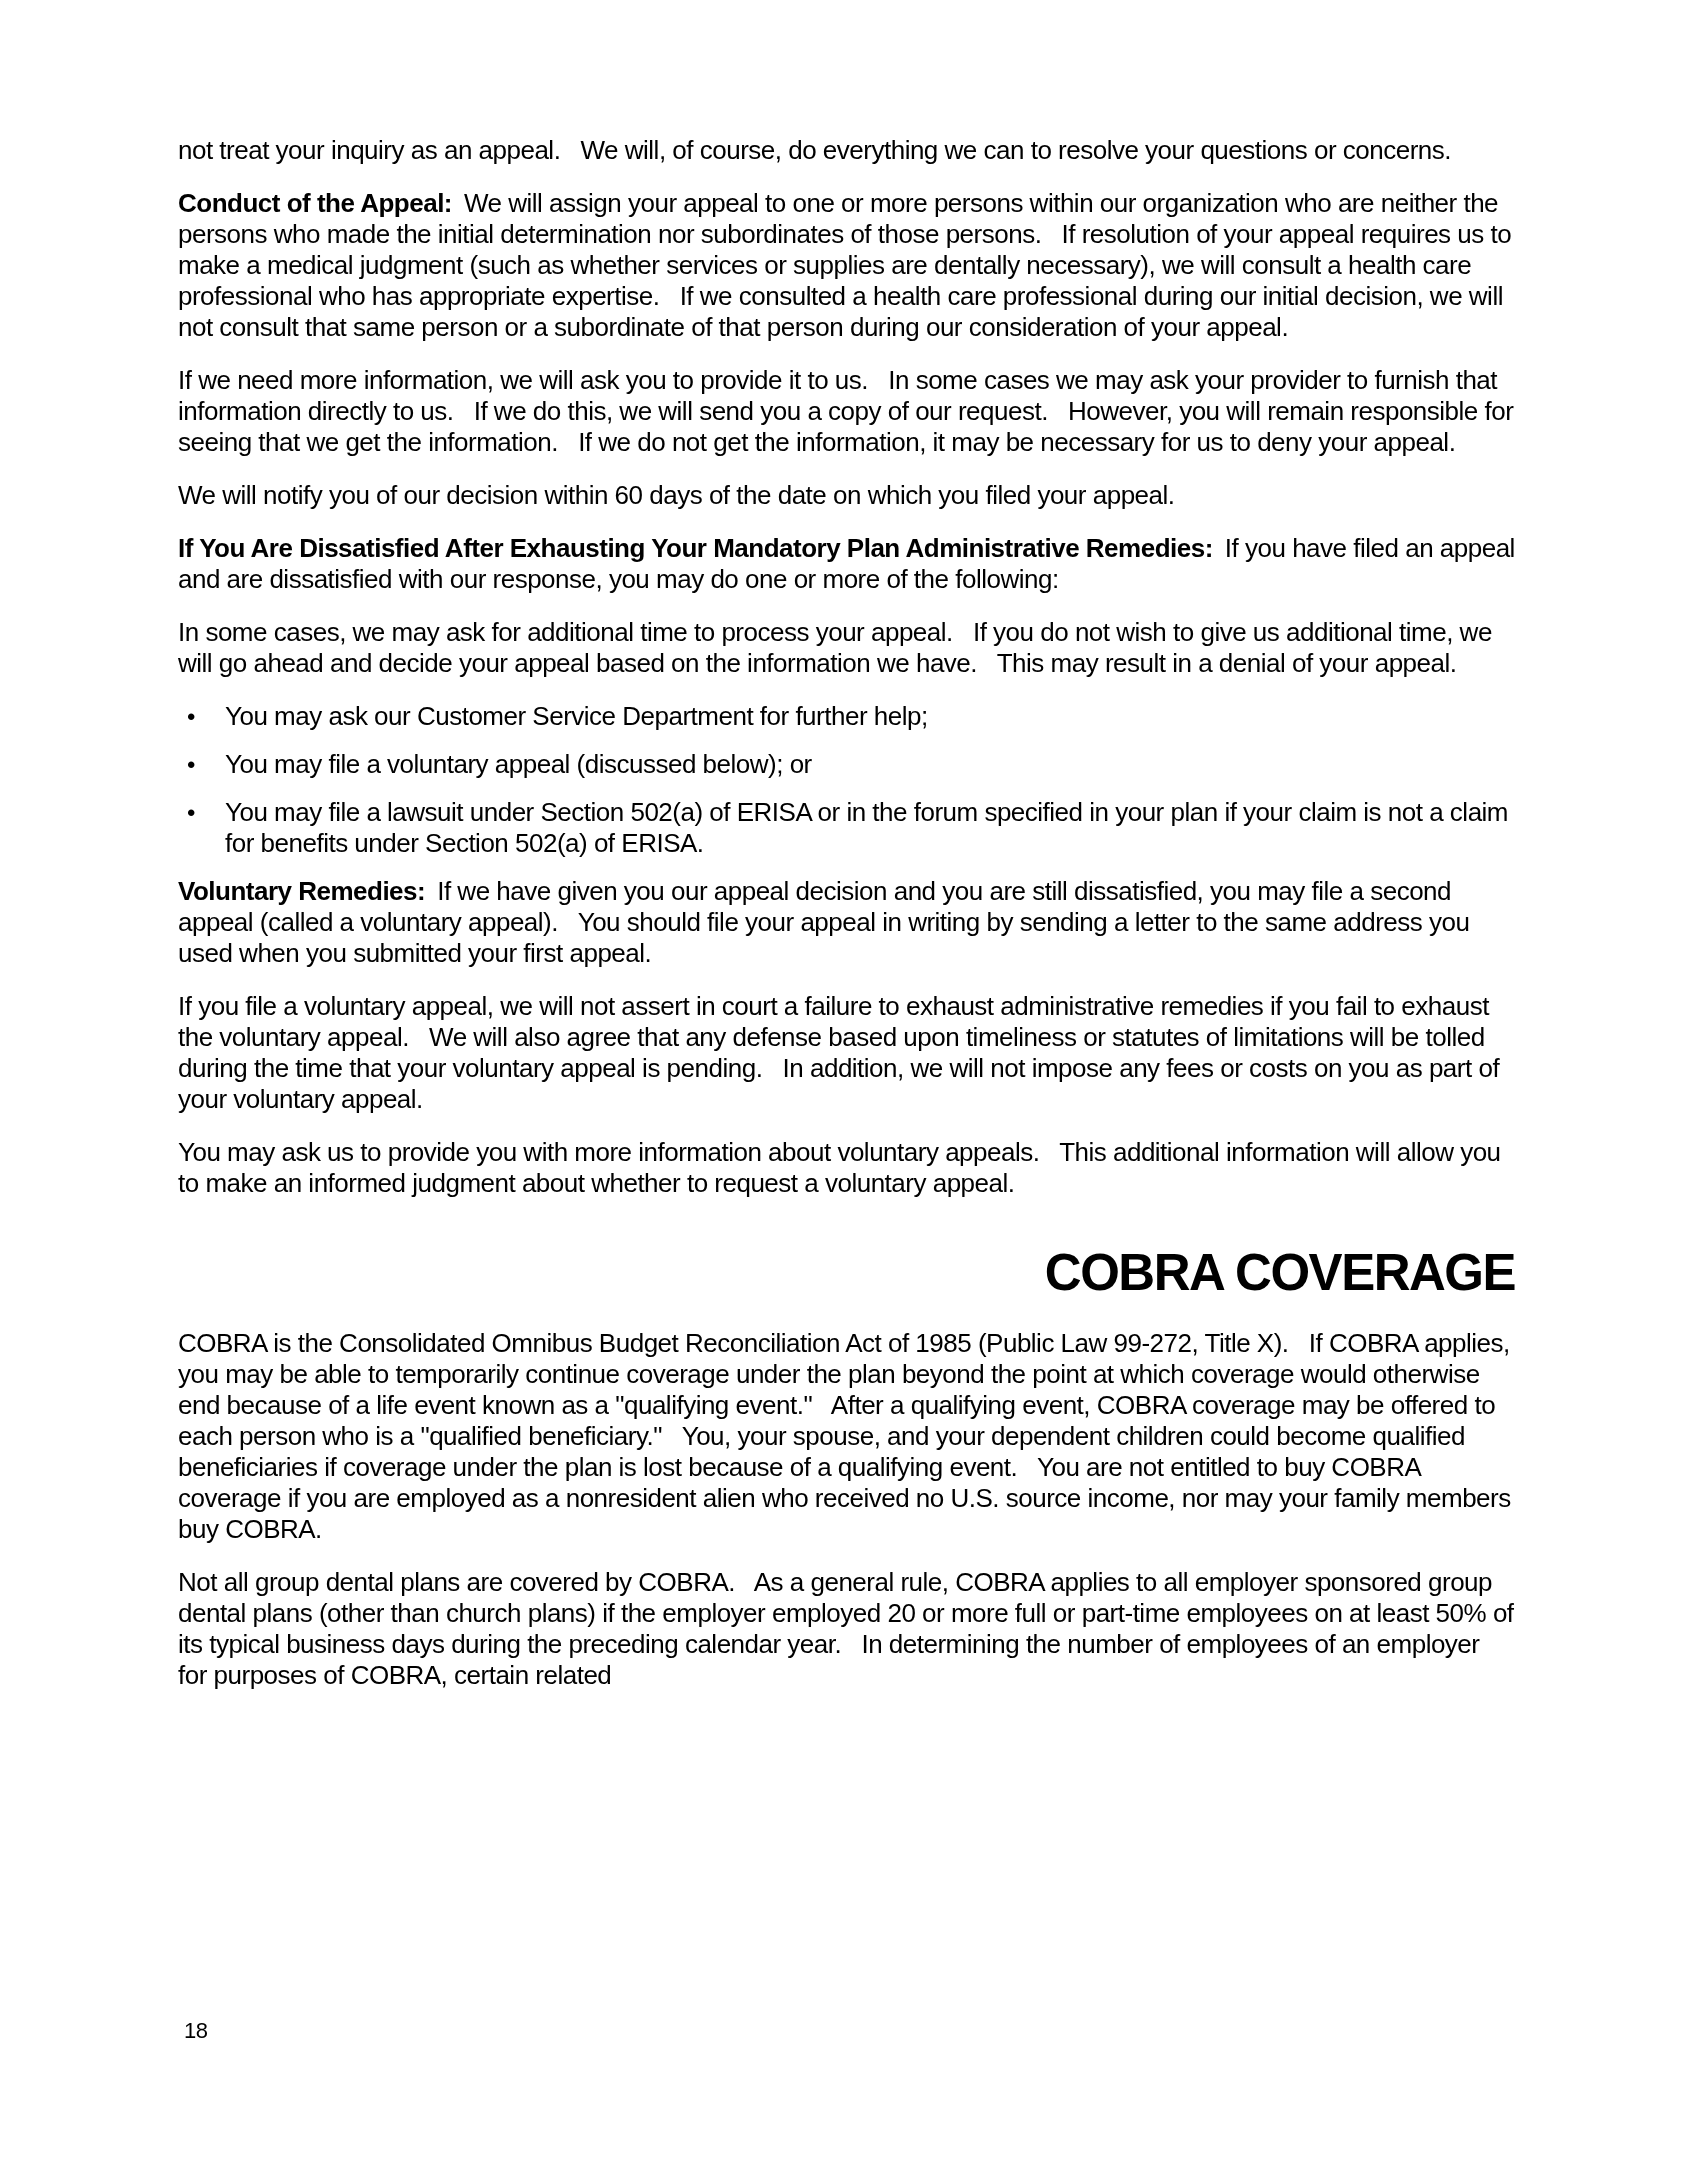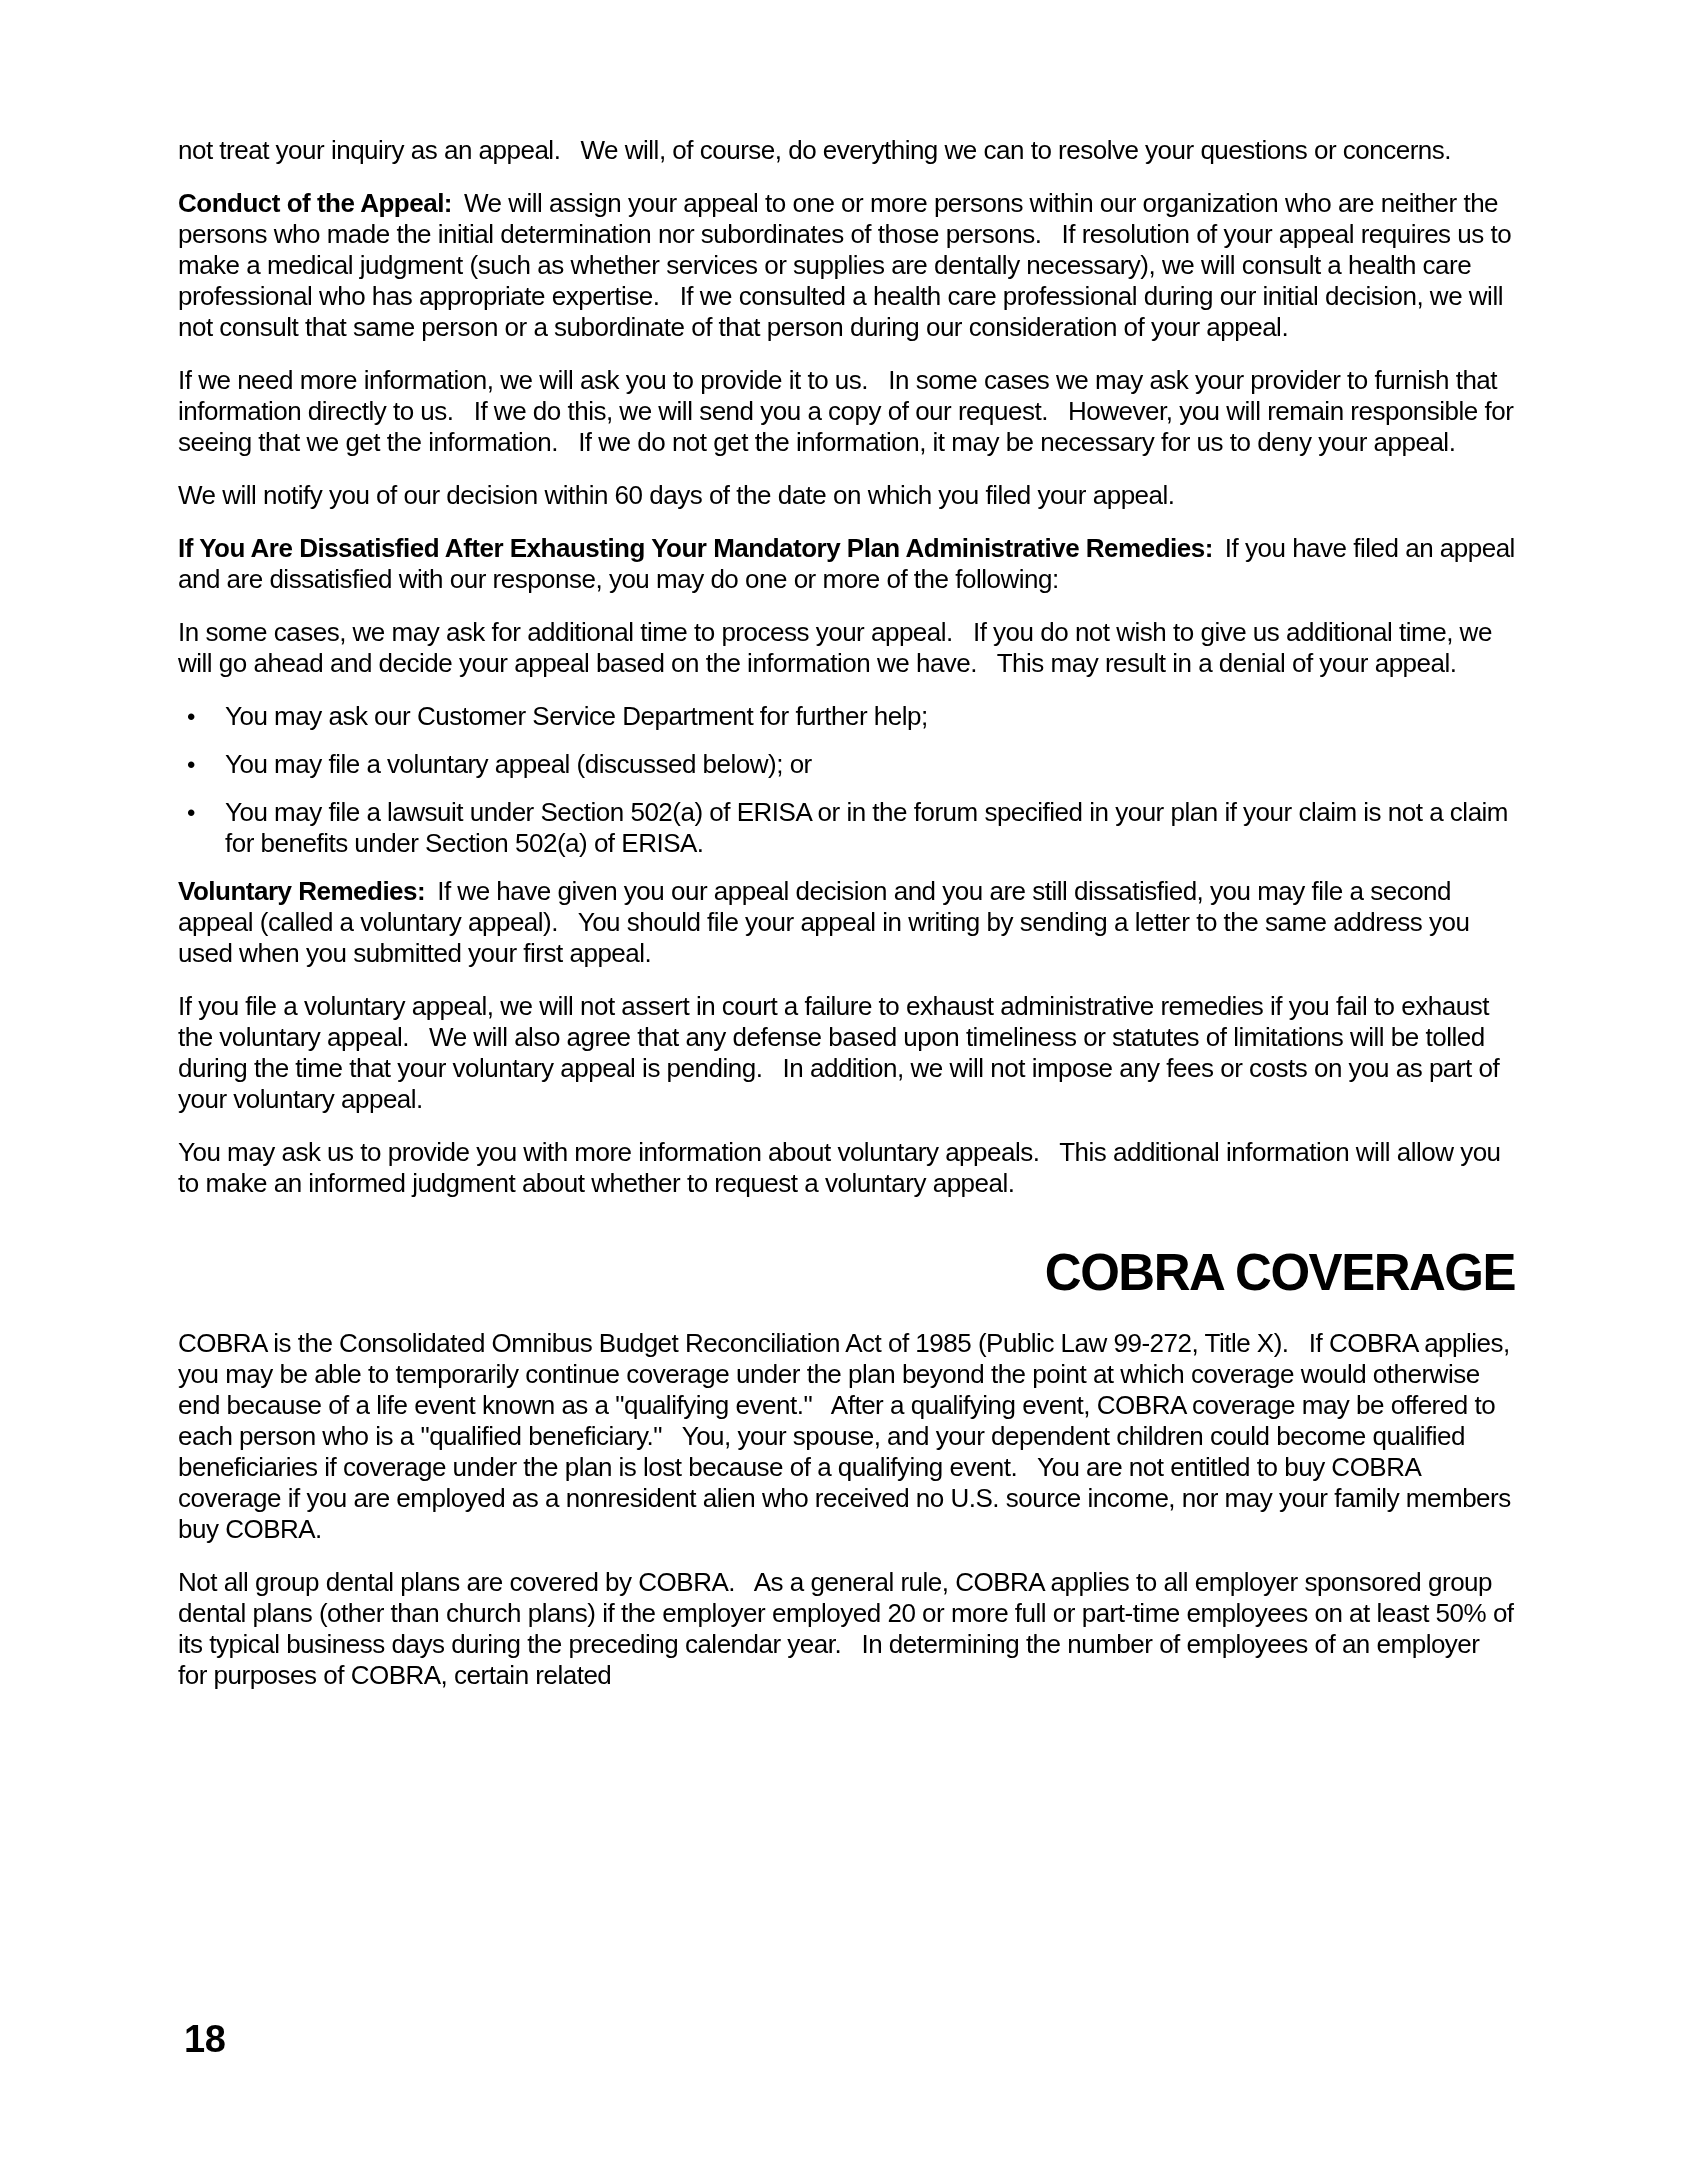--- a/index.html
+++ b/index.html
@@ -55,23 +55,22 @@
     line-height: 55px;
     font-weight: bold;
     letter-spacing: -1.5px;
     margin: 46px 0 28px 0;
     text-align: right;
   }
   .page-number {
     position: absolute;
     left: 184px;
     top: 2018px;
-    font-size: 38px;
+    font-size: 22px;
     letter-spacing: -0.5px;
-    font-weight: bold;
   }
 </style>
 </head>
 <body>
 
 <div class="page">
   <main class="doc">
       <p class="para">not treat your inquiry as an appeal.   We will, of course, do everything we can to resolve your questions or concerns.</p>
       <p class="para"><strong class="lead">Conduct of the Appeal:</strong><span>We will assign your appeal to one or more persons within our organization who are neither the persons who made the initial determination nor subordinates of those persons.   If resolution of your appeal requires us to make a medical judgment (such as whether services or supplies are dentally necessary), we will consult a health care professional who has appropriate expertise.   If we consulted a health care professional during our initial decision, we will not consult that same person or a subordinate of that person during our consideration of your appeal.</span></p>
       <p class="para">If we need more information, we will ask you to provide it to us.   In some cases we may ask your provider to furnish that information directly to us.   If we do this, we will send you a copy of our request.   However, you will remain responsible for seeing that we get the information.   If we do not get the information, it may be necessary for us to deny your appeal.</p>

